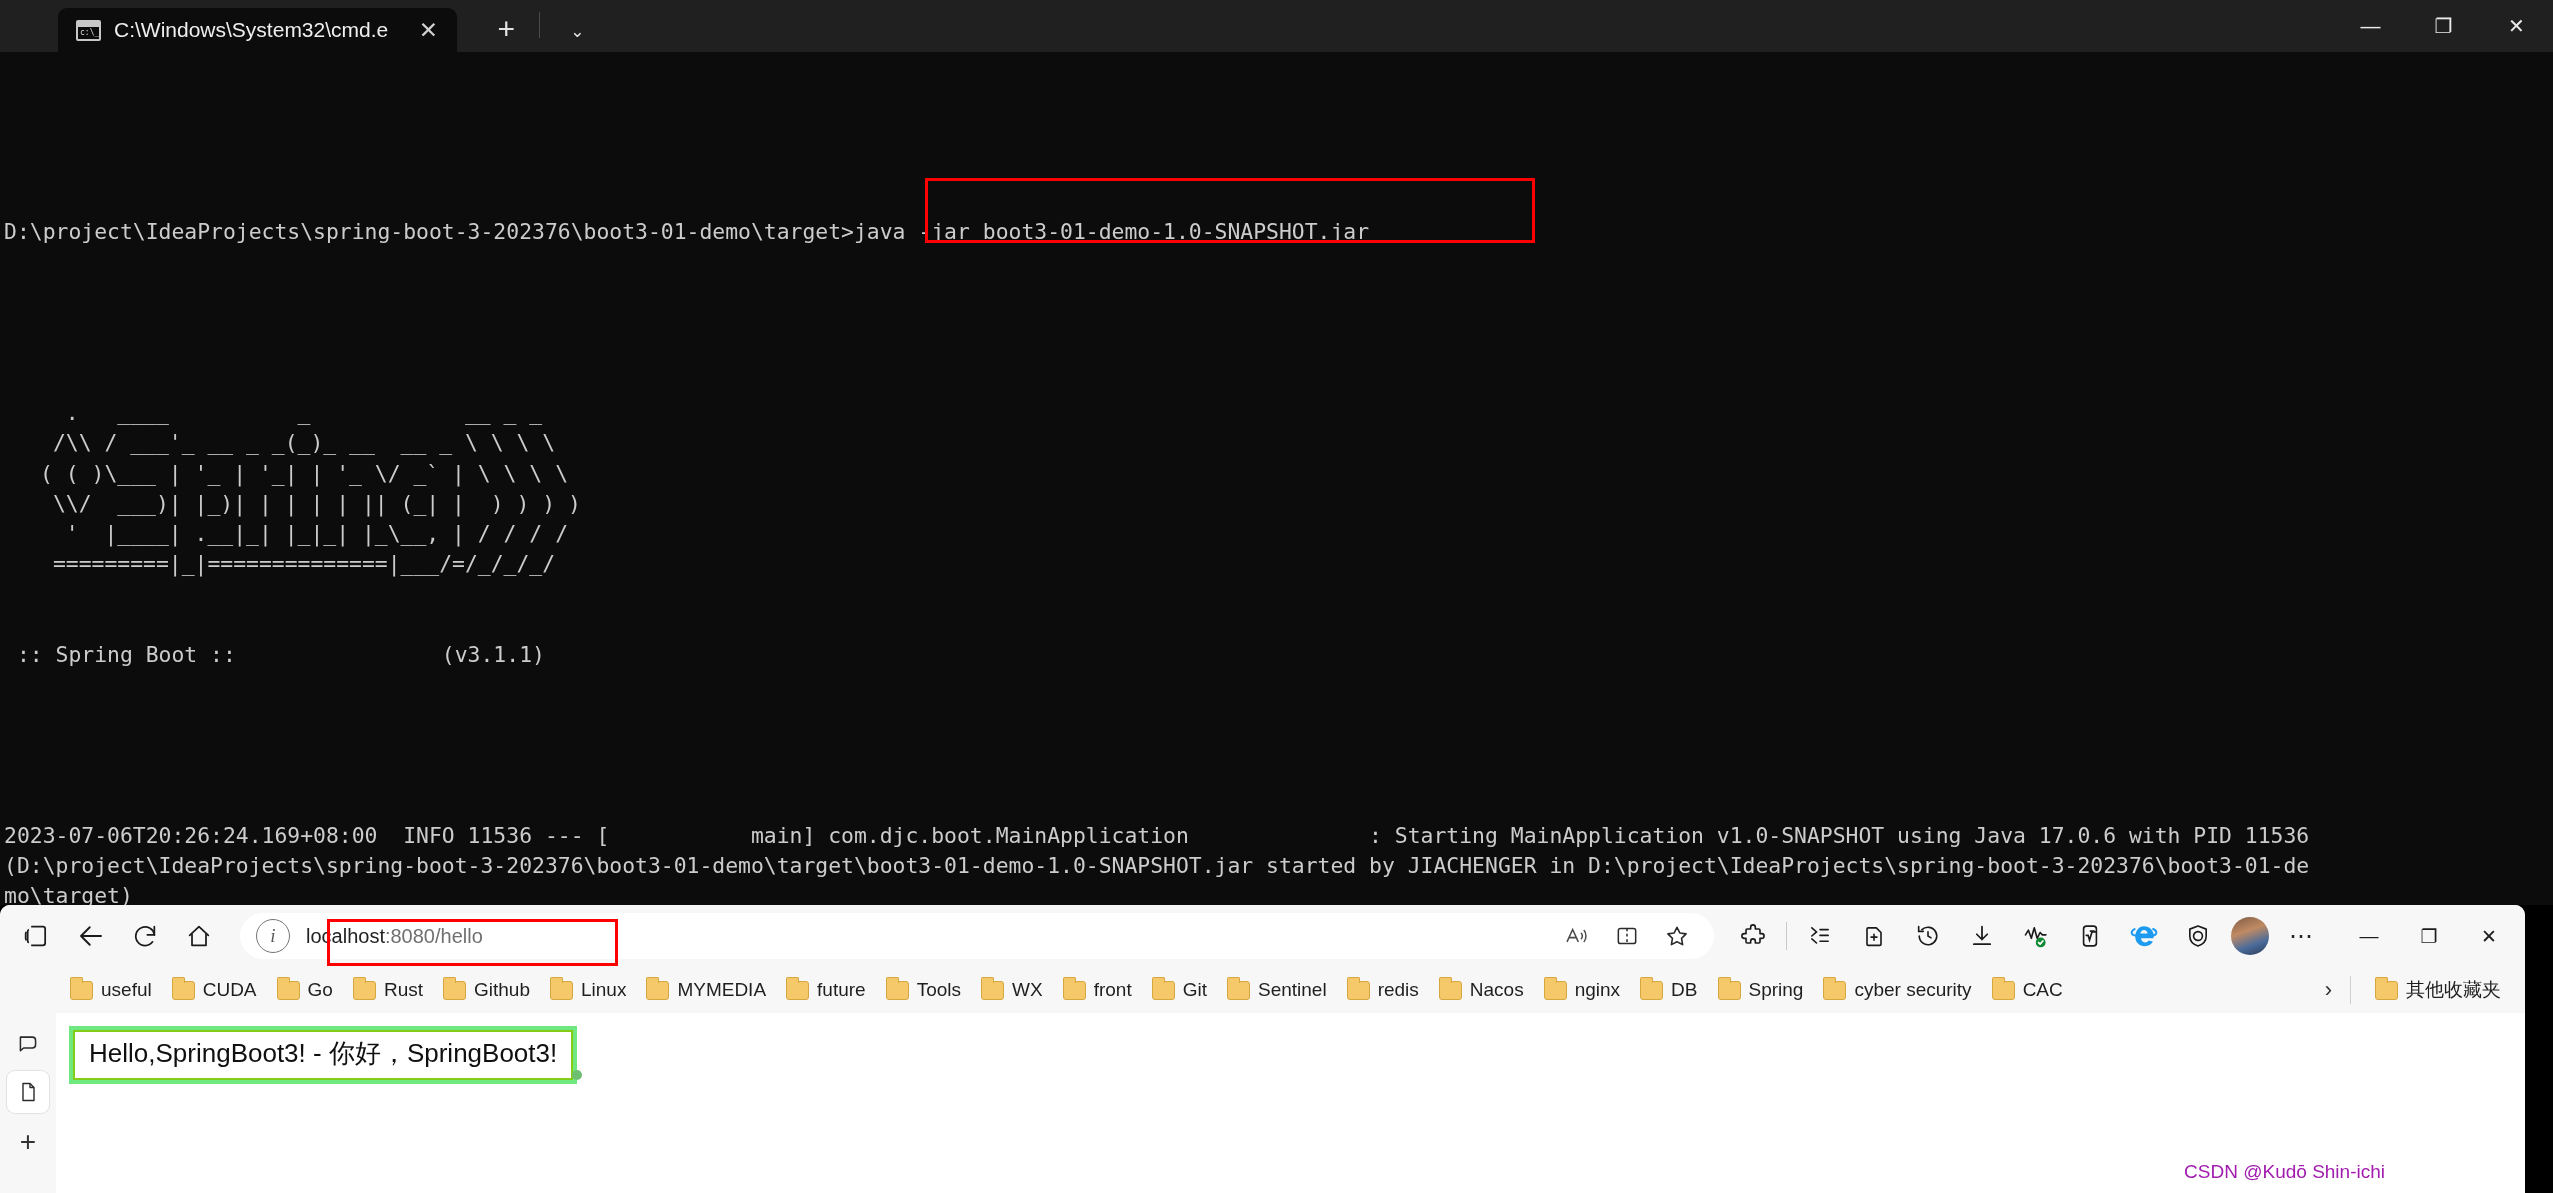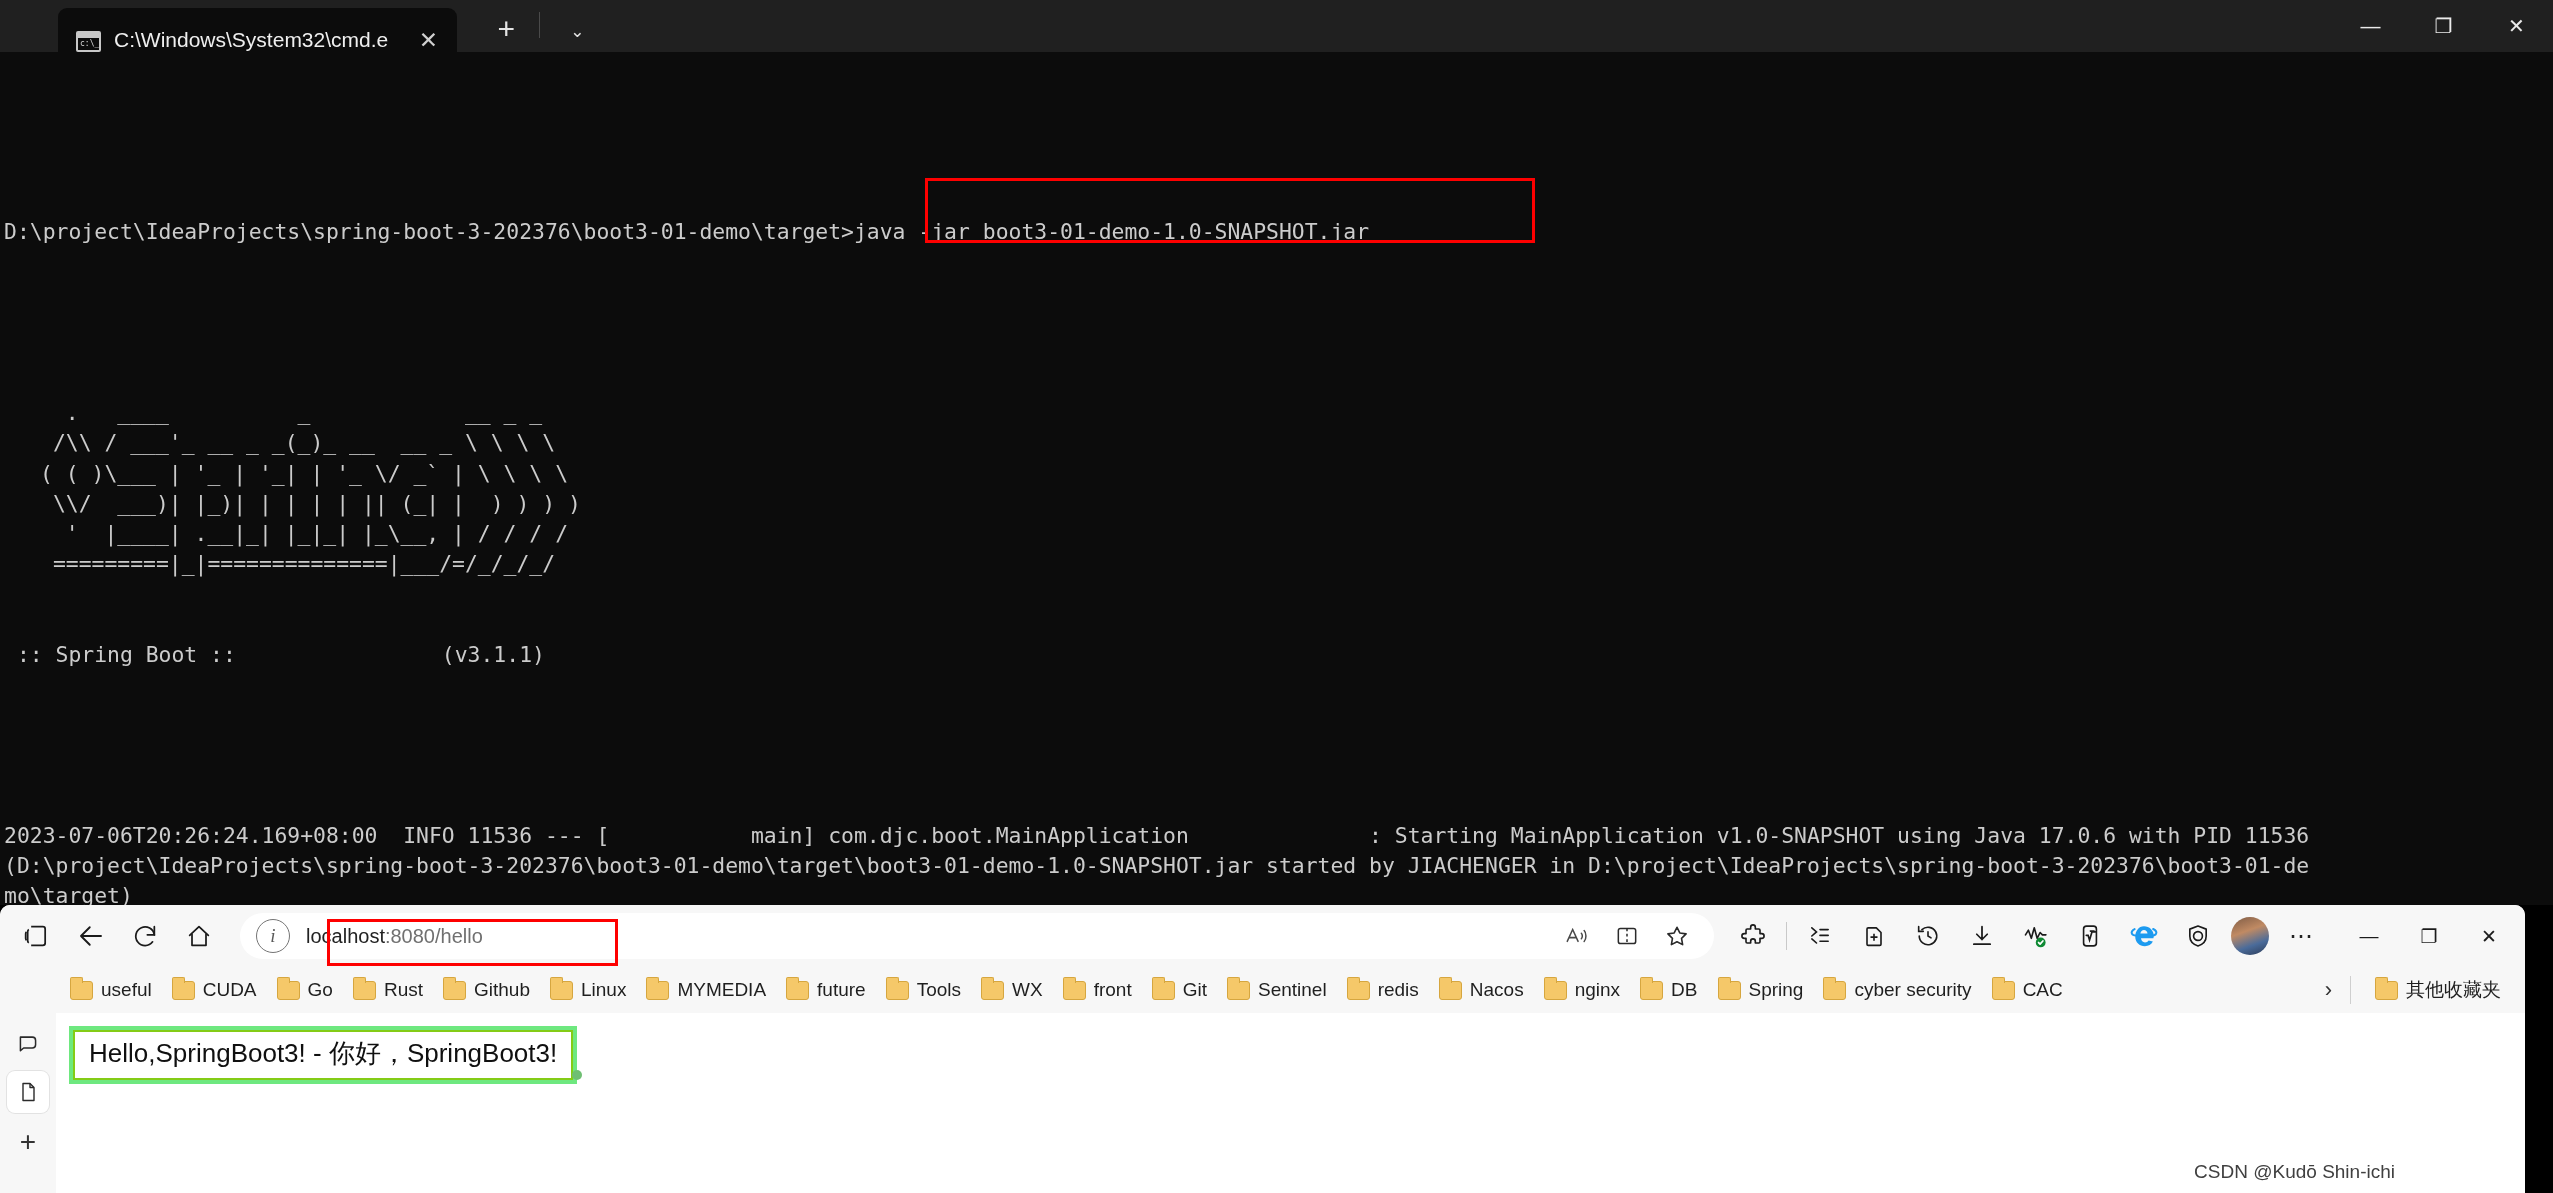--- a/index.html
+++ b/index.html
@@ -17,21 +17,21 @@
     background: #0c0c0c;
   }
   #titlebar {
     position: relative;
     height: 52px;
     background: #202020;
     display: flex; align-items: flex-end;
   }
   #tab-strip { display: flex; align-items: flex-end; height: 52px; }
   #terminal-tab {
-    display: flex; align-items: flex-end; gap: 13px;
+    display: flex; align-items: center; gap: 13px;
     height: 44px; margin-left: 58px; padding: 0 16px 0 18px;
     background: #0c0c0c;
     border-radius: 9px 9px 0 0;
     min-width: 286px;
   }
   .cmd-glyph {
     width: 25px; height: 21px; border: 2px solid #c8c8c8;
     border-radius: 2px; background: #0c0c0c; position: relative; flex: none;
   }
   .cmd-glyph::before {
@@ -186,22 +186,22 @@
   #hello-inner {
     border: 2px solid #84cc16; padding: 4px 14px 7px 14px;
     font-size: 26px; color: #101010; white-space: nowrap;
     font-family: "Liberation Sans", sans-serif; background: #fff;
   }
   #loading-dot {
     position: absolute; left: 516px; top: 57px;
     width: 10px; height: 10px; border-radius: 50%; background: #6fbf73;
   }
   #watermark {
-    position: absolute; right: 130px; bottom: 10px;
-    color: #404040; font-size: 19px; font-family: "Liberation Sans", sans-serif;
+    position: absolute; right: 140px; bottom: 10px;
+    color: #a21caf; font-size: 19px; font-family: "Liberation Sans", sans-serif;
     white-space: nowrap;
   }
   #right-black-strip {
     position: absolute; left: 2525px; top: 905px; width: 28px; height: 288px; background: #000;
   }
   svg { display: block; }
 </style>
 </head>
 <body>
 

